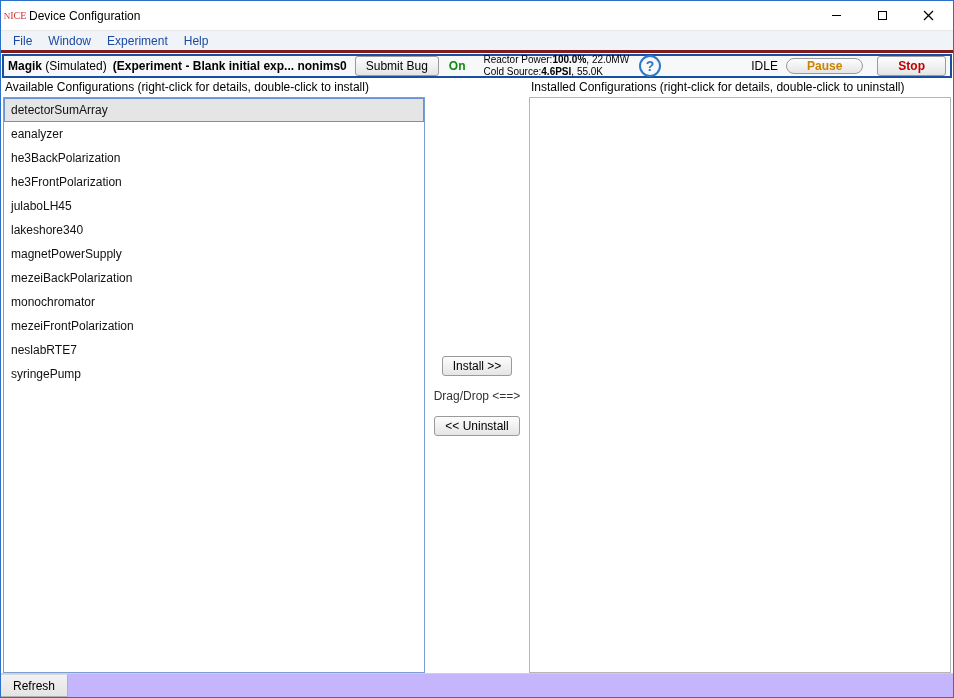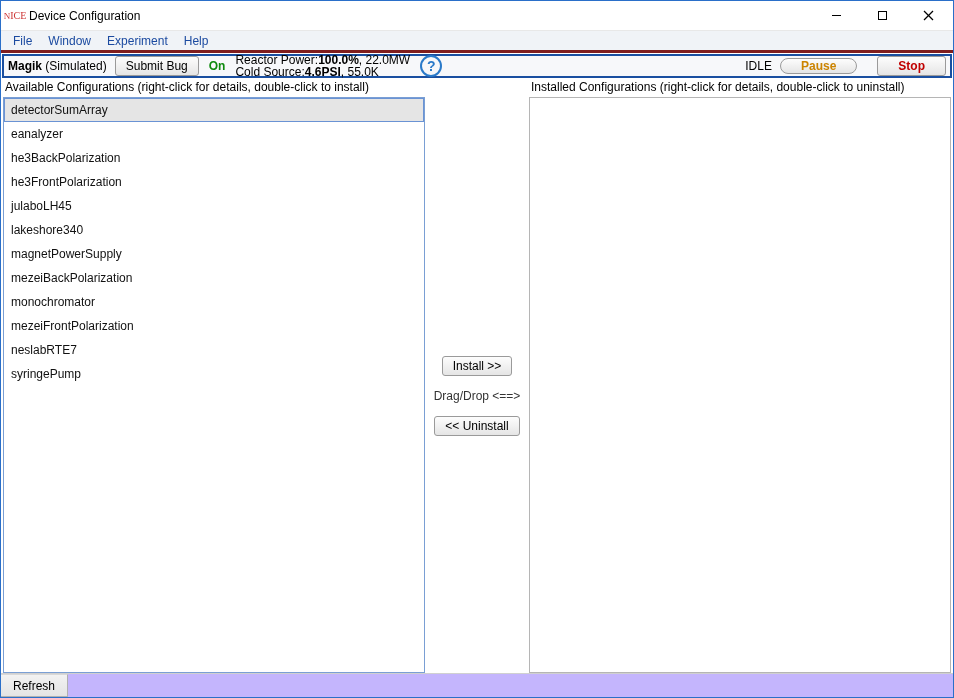--- a/index.html
+++ b/index.html
@@ -81,21 +81,21 @@
   .btn {
     border: 1px solid #9a9a9a;
     background: linear-gradient(#fdfdfd,#e5e5e5);
     border-radius: 3px;
     padding: 2px 10px;
     font-size: 12px;
     cursor: pointer;
     white-space: nowrap;
   }
   .st-on { color: #0e8a0e; font-weight: bold; margin: 0 8px;}
-  .st-power { font-size: 12px; line-height: 12px; text-align: left; }
+  .st-power { font-size: 10px; line-height: 12px; text-align: left; margin-left: 8px; }
   .st-power b { font-weight: bold; }
   .help-icon {
     width: 22px; height: 22px;
     border: 2px solid #2a7ac9;
     border-radius: 50%;
     color: #2a7ac9;
     font-weight: bold;
     display: inline-flex;
     align-items: center;
     justify-content: center;
@@ -211,35 +211,36 @@
     <span class="menu-item">File</span>
     <span class="menu-item">Window</span>
     <span class="menu-item">Experiment</span>
     <span class="menu-item">Help</span>
   </div>
 
   <div class="status-toolbar">
     <span>
       <span class="st-left-name">Magik</span><span class="st-sim"> (Simulated)</span>
     </span>
+    <span class="st-exp">(Experiment - Blank initial exp... nonims0</span>
     <button class="btn" style="margin-left:6px">Submit Bug</button>
     <span class="st-on">On</span>
     <div class="st-power">
       <div>
         <span>Reactor Power:</span><b>100.0%</b><span>, 22.0MW</span>
       </div>
       <div>
         <span>Cold Source:</span><b>4.6PSI</b><span>, 55.0K</span>
       </div>
     </div>
     <span class="help-icon">?</span>
     <span class="st-flex"></span>
     <span class="st-idle">IDLE</span>
     <button class="btn btn-pause">Pause</button>
-    <button class="btn btn-stop" style="margin-left:18px">Stop</button>
+    <button class="btn btn-stop" style="margin-left:12px">Stop</button>
   </div>
 
   <div class="main">
     <div class="panels">
 
       <div class="col">
         <div class="col-header">Available Configurations (right-click for details, double-click to install)</div>
         <div class="listbox" id="available-list">
             <div class="list-item selected">detectorSumArray</div>
             <div class="list-item">eanalyzer</div>

